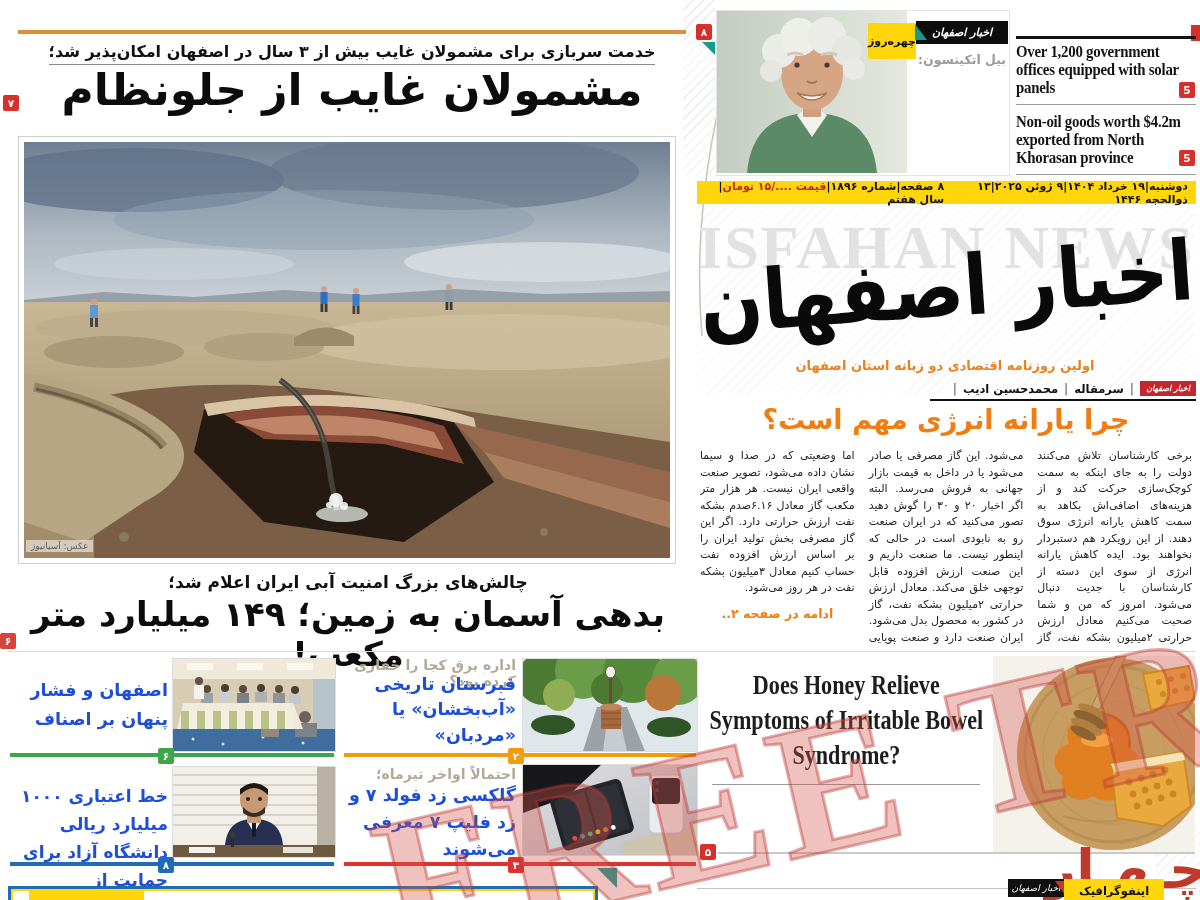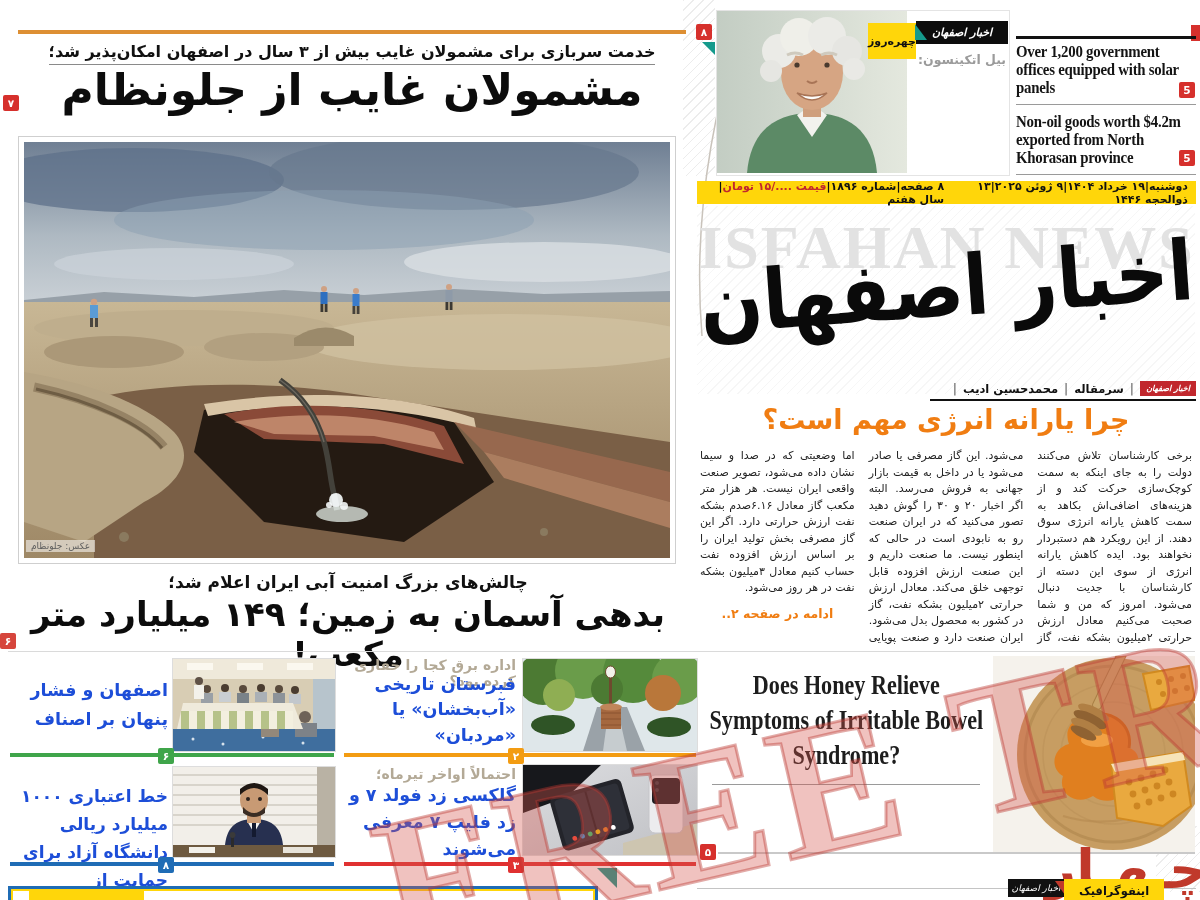--- a/index.html
+++ b/index.html
@@ -175,21 +175,21 @@
       <path d="M256,238 C276,252 292,272 300,300" stroke="#6a675e" stroke-width="1.5" fill="none"></path>
       <path d="M310,352 L313,368" stroke="#e8eef0" stroke-width="6" opacity=".9"></path>
       <ellipse cx="318" cy="372" rx="26" ry="8" fill="#cfd6cf" opacity=".85"></ellipse>
       <circle cx="312" cy="358" r="7" fill="#eef2f2" opacity=".95"></circle>
       <circle cx="320" cy="364" r="4" fill="#f4f7f7" opacity=".9"></circle>
       <circle cx="305" cy="363" r="3" fill="#f4f7f7" opacity=".9"></circle>
       <circle cx="520" cy="390" r="4" fill="#8a7a5f"></circle>
         <circle cx="100" cy="395" r="5" fill="#8a7a5f"></circle>
     </svg>
   </div>
-  <div class="abs photo-credit rtl">عکس: جلونظام</div>
+  <div class="abs photo-credit rtl">عکس: آسیانیوز</div>
   <div class="abs cap-kicker rtl">چالش‌های بزرگ امنیت آبی ایران اعلام شد؛</div>
   <div class="abs cap-headline rtl">بدهی آسمان به زمین؛ ۱۴۹ میلیارد متر مکعب!</div>
   <div class="badge" style="left:0;top:633px;background:#d6453c;">۶</div>
   <div class="abs sep-line"></div>
 
   <div class="abs fod-box">
     <svg width="190" height="162" viewBox="0 0 190 162" style="position:absolute;left:0;top:0;">
       <defs>
           <linearGradient id="pbg" x1="0" y1="0" x2="1" y2="0">
         <stop offset="0" stop-color="#c3cdc3"></stop>
@@ -233,20 +233,21 @@
   <div class="badge eb-badge" style="left:1179px;top:150px;">5</div>
   <div class="abs eb-bot"></div>
 
   <div class="abs date-bar rtl">
     <span>دوشنبه|۱۹ خرداد ۱۴۰۴|۹ ژوئن ۲۰۲۵|۱۳ ذوالحجه ۱۴۴۶</span>
     <span><span>۸ صفحه|شماره ۱۸۹۶|</span><span class="red">قیمت ..../۱۵ تومان</span><span>|سال هفتم</span></span>
   </div>
 
   <div class="abs mh-watermark">ISFAHAN NEWS</div>
   <div class="abs mh-logo rtl">اخبار اصفهان</div>
+  <div class="abs mh-tagline rtl">اولین روزنامه اقتصادی دو زبانه استان اصفهان</div>
   <div class="abs mh-edbar">
     <span class="chip">اخبار اصفهان</span>
     <span class="sep">|</span>
     <span>سرمقاله</span>
     <span class="sep">|</span>
     <span>محمدحسین ادیب</span>
     <span class="sep">|</span>
   </div>
 
   <div class="abs ed-headline rtl">چرا یارانه انرژی مهم است؟</div>

